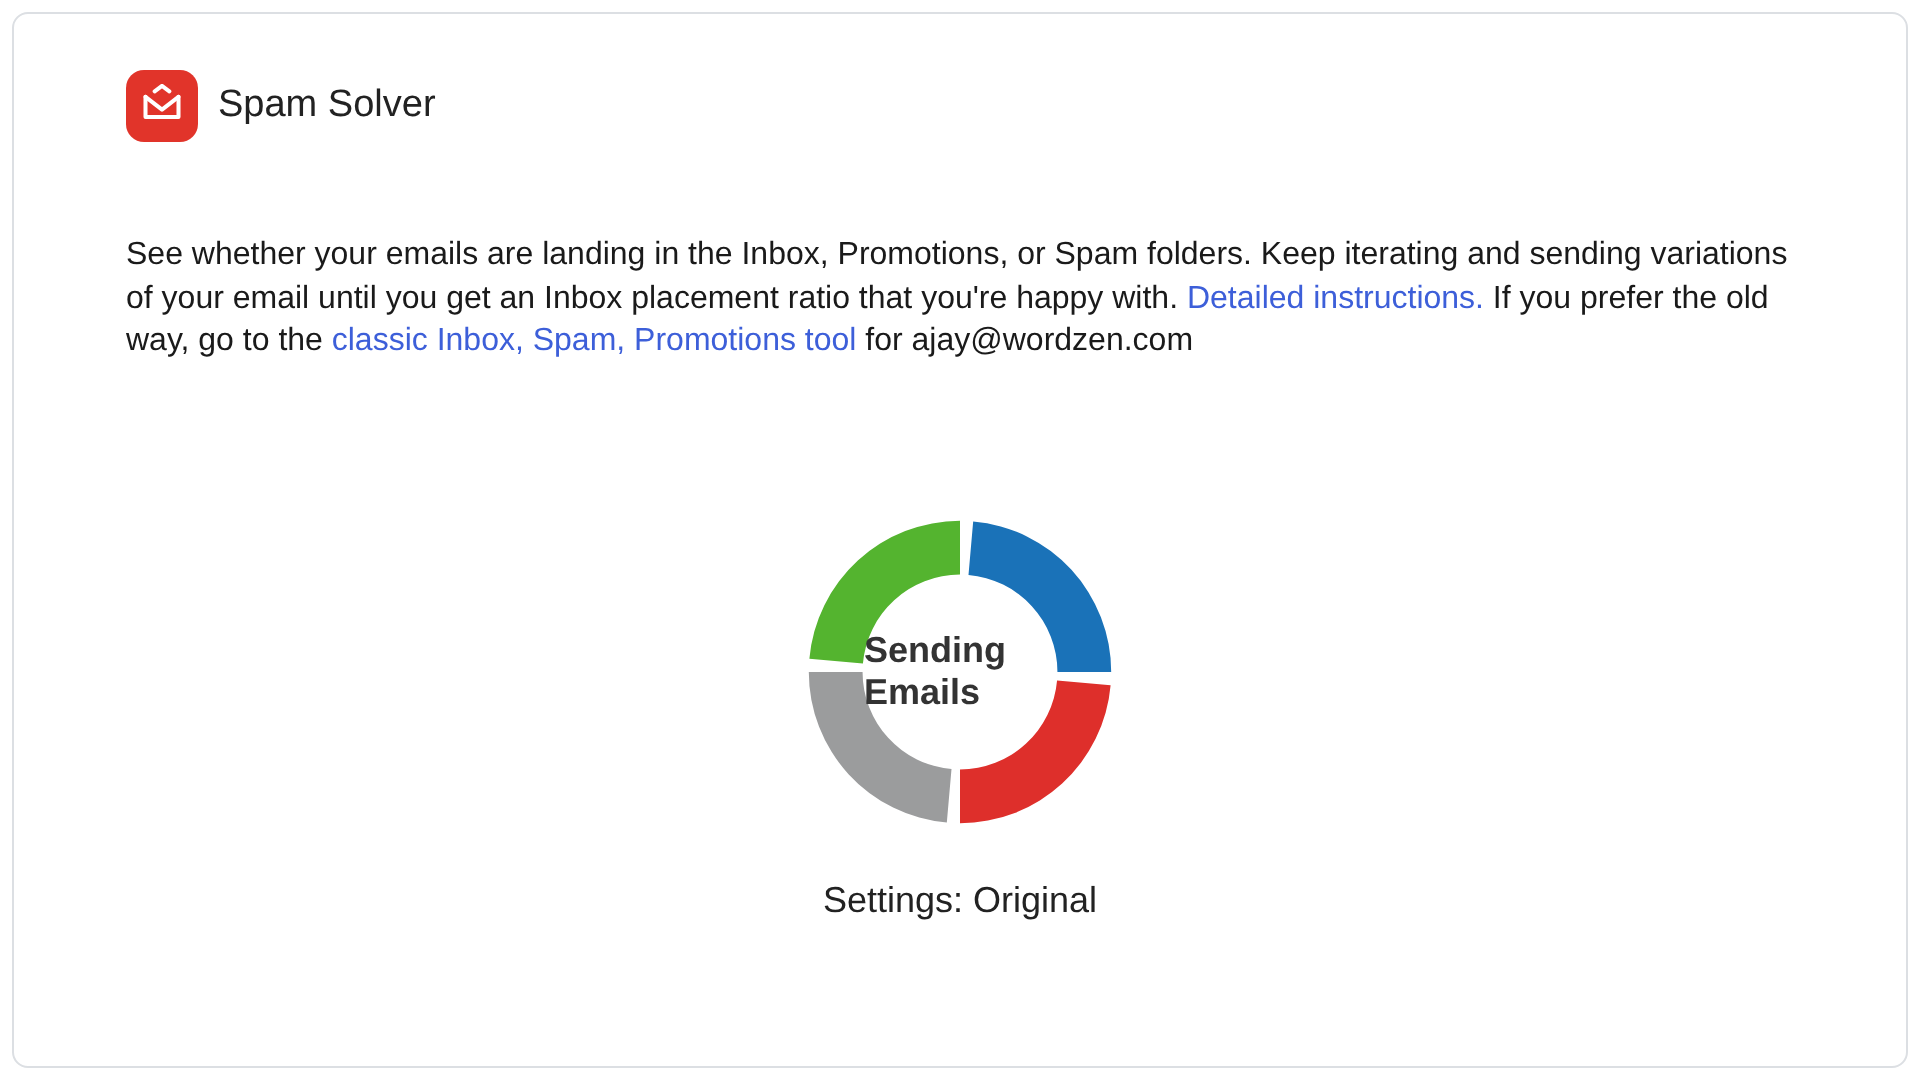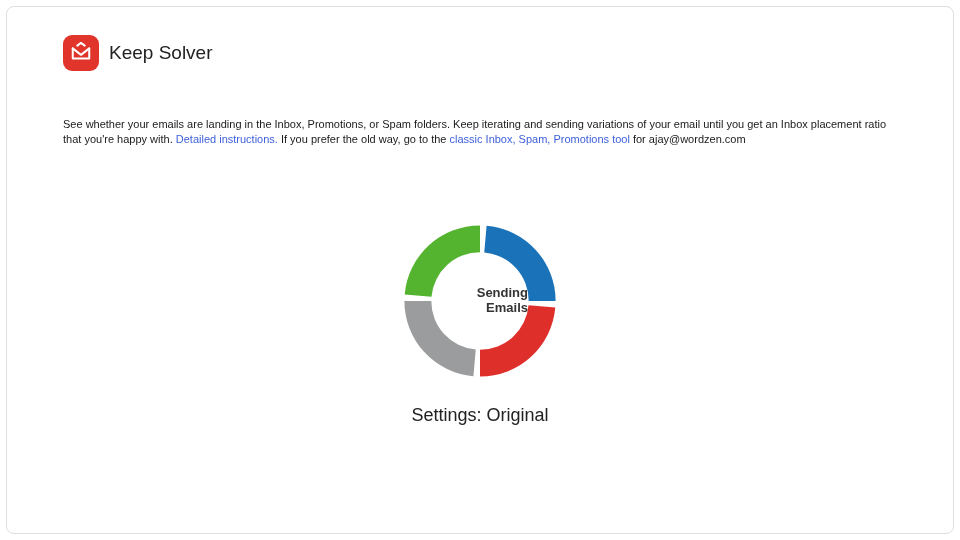--- a/index.html
+++ b/index.html
@@ -24,43 +24,43 @@
     border-radius: 9px;
     display: flex; align-items: center; justify-content: center;
   }
   .logo svg { width: 22px; height: 22px; }
   .app-title {
     font-size: 19px;
     color: #222;
     font-weight: 400;
   }
   .intro {
-    font-size: 11px;
+    font-size: 16px;
     line-height: 1.35;
     color: #1a1a1a;
     max-width: 840px;
   }
   .intro a { color: #3d5fd9; text-decoration: none; }
   .spinner-wrap {
     width: 100%;
     display: flex;
     flex-direction: column;
     align-items: center;
     margin-top: 70px;
   }
   .donut {
     width: 168px; height: 168px;
     position: relative;
   }
   .donut svg { width: 100%; height: 100%; transform: rotate(-90deg); }
   .donut-center {
     position: absolute; inset: 0;
     display: flex; align-items: center; justify-content: center;
-    text-align: right;
-    font-size: 13px;
+    text-align: left;
+    font-size: 18px;
     font-weight: 700;
     color: #333;
     line-height: 1.15;
     padding: 0 36px;
   }
   .settings-label {
     margin-top: 20px;
     font-size: 18px;
     color: #222;
   }
@@ -71,21 +71,21 @@
 <div class="card">
 
   <div class="header">
     <div class="logo">
       <svg viewBox="0 0 24 24" fill="none" stroke="#fff" stroke-width="2.2" stroke-linejoin="round" stroke-linecap="round">
         <path d="M3 7 L12 14 L21 7"></path>
         <path d="M3 7 V18 H21 V7"></path>
         <path d="M8 4 L12 1 L16 4"></path>
       </svg>
     </div>
-    <div class="app-title">Keep Solver</div>
+    <div class="app-title">Spam Solver</div>
   </div>
 
   <p class="intro">
     <span>See whether your emails are landing in the Inbox, Promotions, or Spam folders. Keep iterating and sending variations of your email until you get an Inbox placement ratio that you're happy with. </span><a href="#">Detailed instructions.</a><span> If you prefer the old way, go to the </span><a href="#">classic Inbox, Spam, Promotions tool</a><span> for ajay@wordzen.com</span>
   </p>
 
   <div class="spinner-wrap">
     <div class="donut">
       <svg viewBox="0 0 100 100">
         <g id="donut-arcs">

